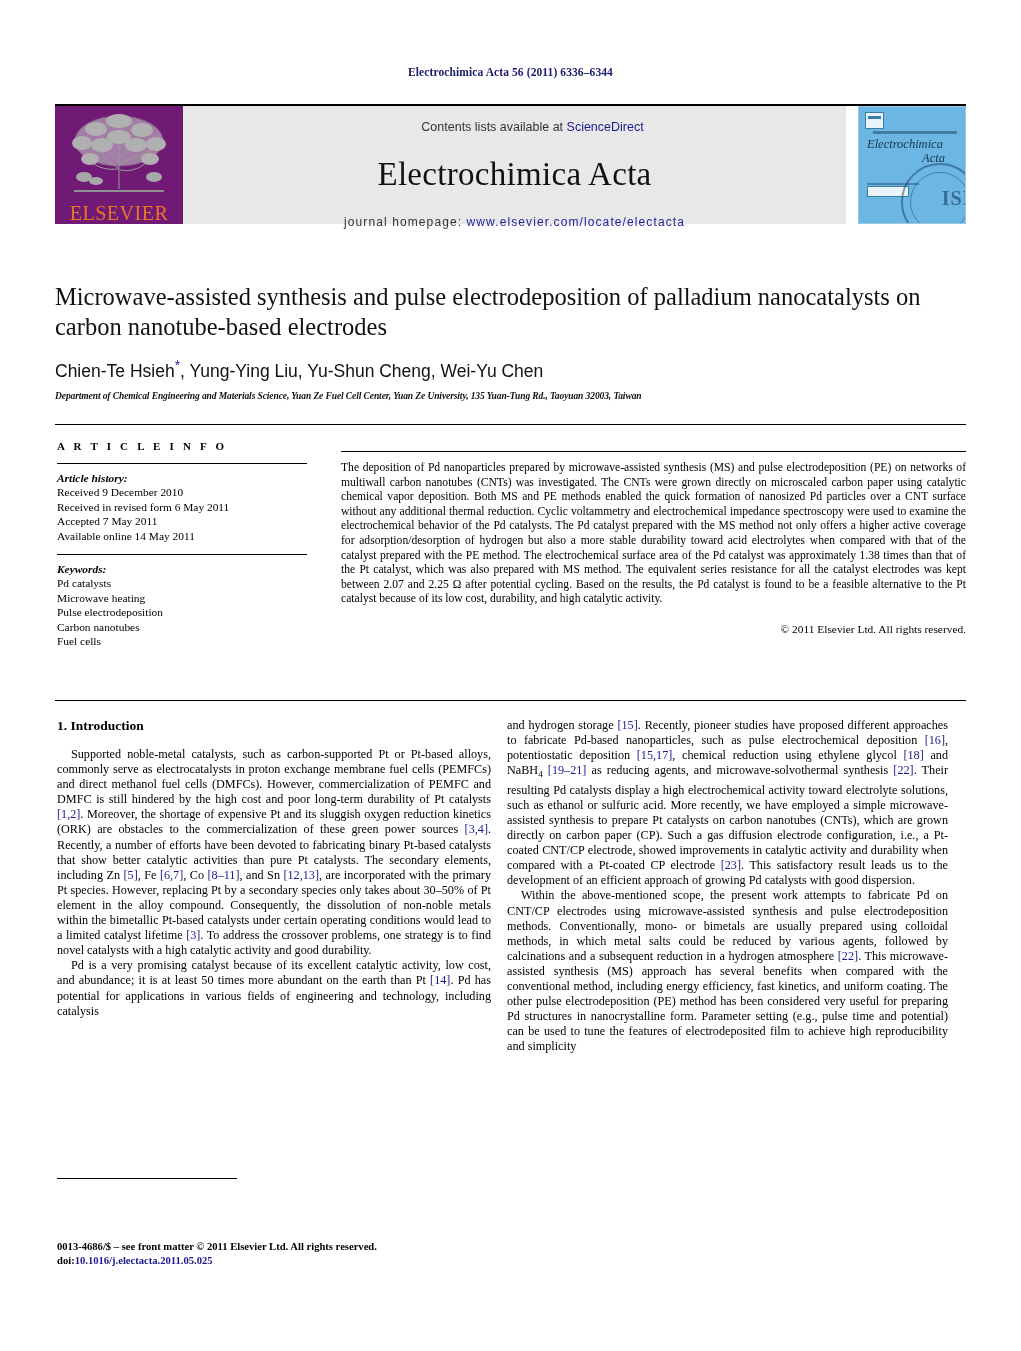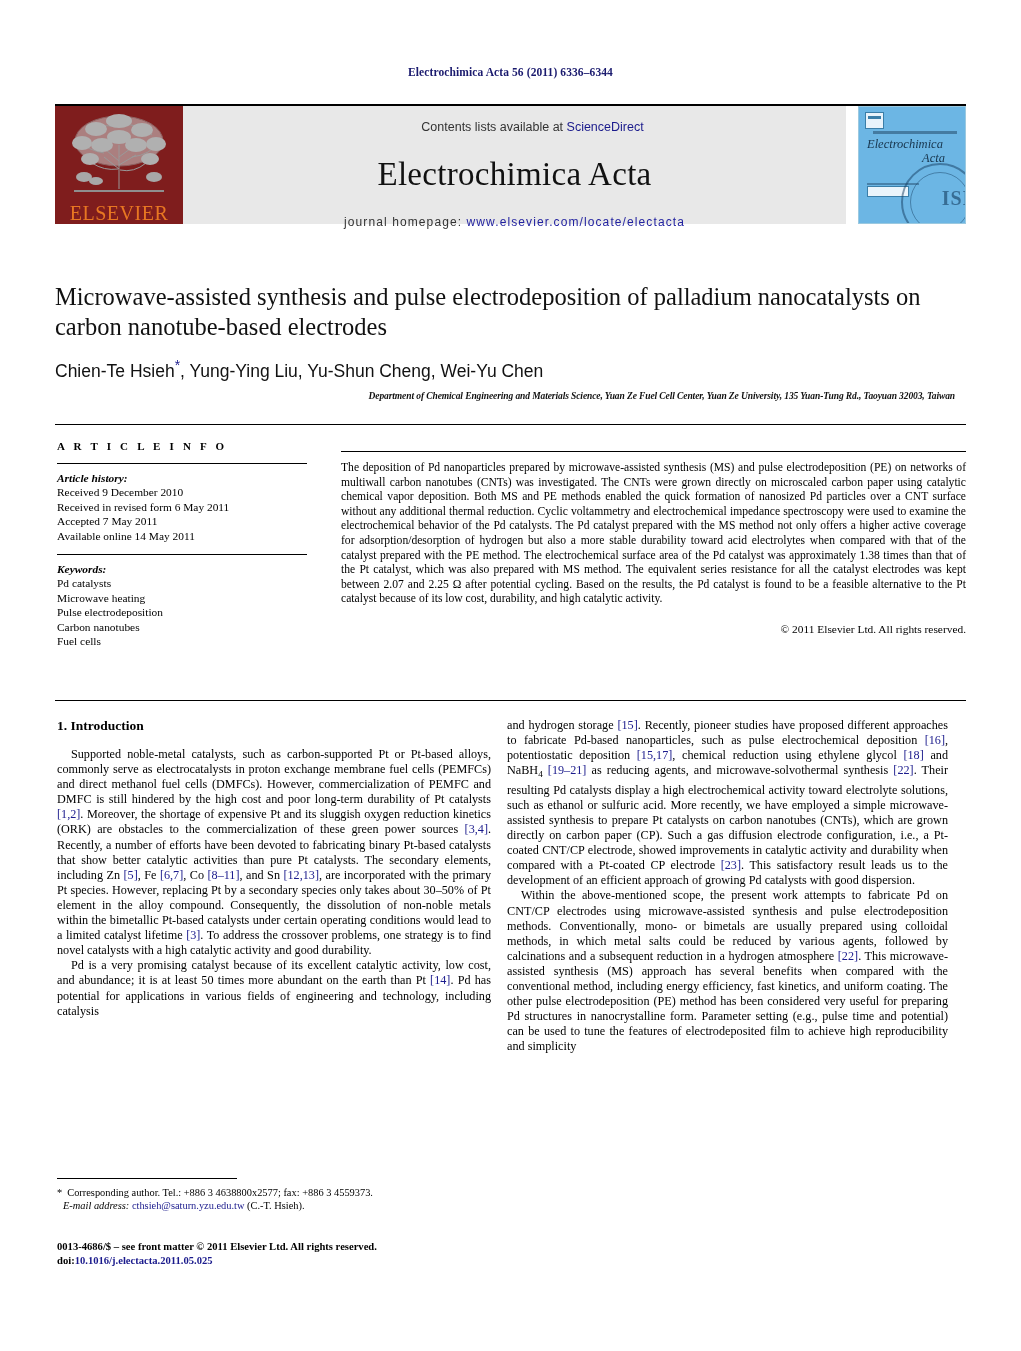--- a/index.html
+++ b/index.html
@@ -46,21 +46,21 @@
     border-top: 2px solid #000;
   }
   .masthead-inner {
     display: flex;
     height: 118px;
     align-items: stretch;
   }
   .elsevier-logo {
     width: 128px;
     flex: 0 0 128px;
-    background: #7f1d1d;
+    background: #701a75;
     position: relative;
     display: flex;
     flex-direction: column;
     align-items: center;
     justify-content: flex-end;
     padding-bottom: 1px;
     box-sizing: border-box;
   }
   .elsevier-tree { width: 106px; height: 92px; display: block; }
   .elsevier-word {
@@ -182,21 +182,20 @@
   }
   .authors .star { color: #1a1a8c; font-size: 14px; vertical-align: super; }
   .affiliation {
     margin-top: 9px;
     font-family: "Liberation Serif", serif;
     font-style: italic;
     font-weight: bold;
     font-size: 9.5px;
     color: #111;
     letter-spacing: -0.1px;
-    text-align: right;
   }
 
   
   .section-rule-top {
     position: absolute; left: 55px; top: 424px; width: 911px;
     border-top: 1px solid #000;
   }
   .info-col { position: absolute; top: 440px; left: 57px; width: 250px; }
   .abs-col  { position: absolute; top: 440px; left: 341px; width: 625px; }
 
@@ -384,29 +383,19 @@
     <p class="body">Supported noble-metal catalysts, such as carbon-supported Pt or Pt-based alloys, commonly serve as electrocatalysts in proton exchange membrane fuel cells (PEMFCs) and direct methanol fuel cells (DMFCs). However, commercialization of PEMFC and DMFC is still hindered by the high cost and poor long-term durability of Pt catalysts <span class="ref">[1,2]</span>. Moreover, the shortage of expensive Pt and its sluggish oxygen reduction kinetics (ORK) are obstacles to the commercialization of these green power sources <span class="ref">[3,4]</span>. Recently, a number of efforts have been devoted to fabricating binary Pt-based catalysts that show better catalytic activities than pure Pt catalysts. The secondary elements, including Zn <span class="ref">[5]</span>, Fe <span class="ref">[6,7]</span>, Co <span class="ref">[8–11]</span>, and Sn <span class="ref">[12,13]</span>, are incorporated with the primary Pt species. However, replacing Pt by a secondary species only takes about 30–50% of Pt element in the alloy compound. Consequently, the dissolution of non-noble metals within the bimetallic Pt-based catalysts under certain operating conditions would lead to a limited catalyst lifetime <span class="ref">[3]</span>. To address the crossover problems, one strategy is to find novel catalysts with a high catalytic activity and good durability.</p>
     <p class="body">Pd is a very promising catalyst because of its excellent catalytic activity, low cost, and abundance; it is at least 50 times more abundant on the earth than Pt <span class="ref">[14]</span>. Pd has potential for applications in various fields of engineering and technology, including catalysis</p>
   </div>
 
   <div class="col-right">
     <p class="body noindent">and hydrogen storage <span class="ref">[15]</span>. Recently, pioneer studies have proposed different approaches to fabricate Pd-based nanoparticles, such as pulse electrochemical deposition <span class="ref">[16]</span>, potentiostatic deposition <span class="ref">[15,17]</span>, chemical reduction using ethylene glycol <span class="ref">[18]</span> and NaBH<sub>4</sub> <span class="ref">[19–21]</span> as reducing agents, and microwave-solvothermal synthesis <span class="ref">[22]</span>. Their resulting Pd catalysts display a high electrochemical activity toward electrolyte solutions, such as ethanol or sulfuric acid. More recently, we have employed a simple microwave-assisted synthesis to prepare Pt catalysts on carbon nanotubes (CNTs), which are grown directly on carbon paper (CP). Such a gas diffusion electrode configuration, i.e., a Pt-coated CNT/CP electrode, showed improvements in catalytic activity and durability when compared with a Pt-coated CP electrode <span class="ref">[23]</span>. This satisfactory result leads us to the development of an efficient approach of growing Pd catalysts with good dispersion.</p>
     <p class="body">Within the above-mentioned scope, the present work attempts to fabricate Pd on CNT/CP electrodes using microwave-assisted synthesis and pulse electrodeposition methods. Conventionally, mono- or bimetals are usually prepared using colloidal methods, in which metal salts could be reduced by various agents, followed by calcinations and a subsequent reduction in a hydrogen atmosphere <span class="ref">[22]</span>. This microwave-assisted synthesis (MS) approach has several benefits when compared with the conventional method, including energy efficiency, fast kinetics, and uniform coating. The other pulse electrodeposition (PE) method has been considered very useful for preparing Pd structures in nanocrystalline form. Parameter setting (e.g., pulse time and potential) can be used to tune the features of electrodeposited film to achieve high reproducibility and simplicity</p>
   </div>
 
   <div class="footnote-rule"></div>
-  <div class="footnote">
-    <div class="row">
-      <span class="star">*</span><span>Corresponding author. Tel.: +886 3 4638800x2577; fax: +886 3 4559373.</span>
-    </div>
-    <div class="row" style="padding-left:20px;">
-      <span class="email-lbl">E-mail address:</span>
-      <span class="link">cthsieh@saturn.yzu.edu.tw</span>
-      <span>(C.-T. Hsieh).</span>
-    </div>
-  </div>
 
   <div class="issn-block">
     <div>0013-4686/$ – see front matter © 2011 Elsevier Ltd. All rights reserved.</div>
     <div><span>doi:</span><span class="link">10.1016/j.electacta.2011.05.025</span></div>
   </div>
 
 </div>
 
 </body></html>

